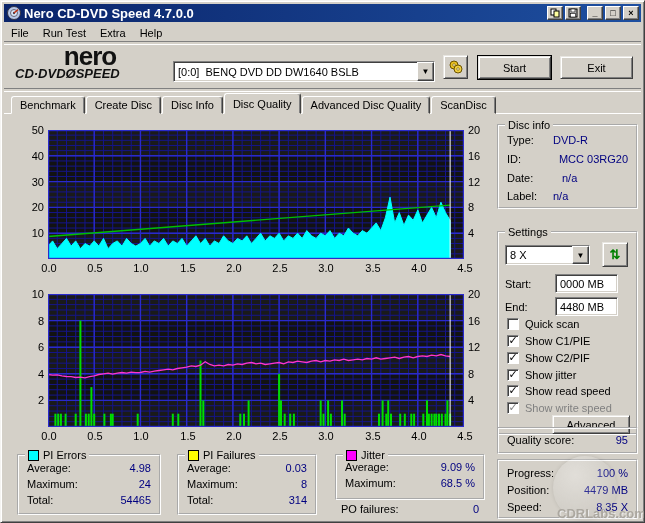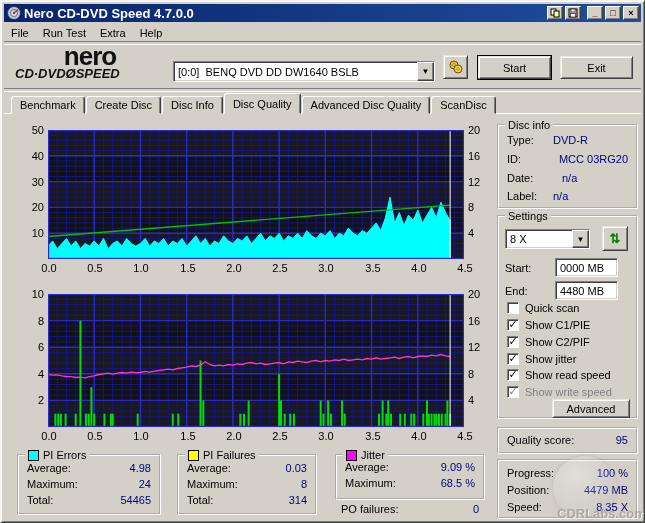--- a/index.html
+++ b/index.html
@@ -453,21 +453,21 @@
     <div class="row" style="top:46px;">
         <span class="lab" style="width:55px">Date:</span>
         <span class="val" style="flex:1;text-align:left">n/a</span>
       </div>
     <div class="row" style="top:64px;">
         <span class="lab" style="width:46px">Label:</span>
         <span class="val" style="flex:1;text-align:left">n/a</span>
       </div>
   </div>
 
-  <div class="group" style="left:496px;top:214px;width:141px;height:204px;">
+  <div class="group" style="left:496px;top:230px;width:141px;height:204px;">
     <span class="gtitle">Settings</span>
     <div class="combo" style="left:6px;top:12px;width:85px;height:20px;">
       <span class="ctext">8 X</span>
       <span class="carr">▼</span>
     </div>
     <div class="btn" style="left:103px;top:9px;width:26px;height:25px;position:absolute;">
       <span style="color:#008000;font-weight:bold;font-size:13px;">⇅</span>
     </div>
     <span class="alab" style="left:6px;top:45px;">Start:</span>
     <div class="field" style="left:56px;top:41px;width:63px;height:19px;"><span>0000 MB</span></div>

